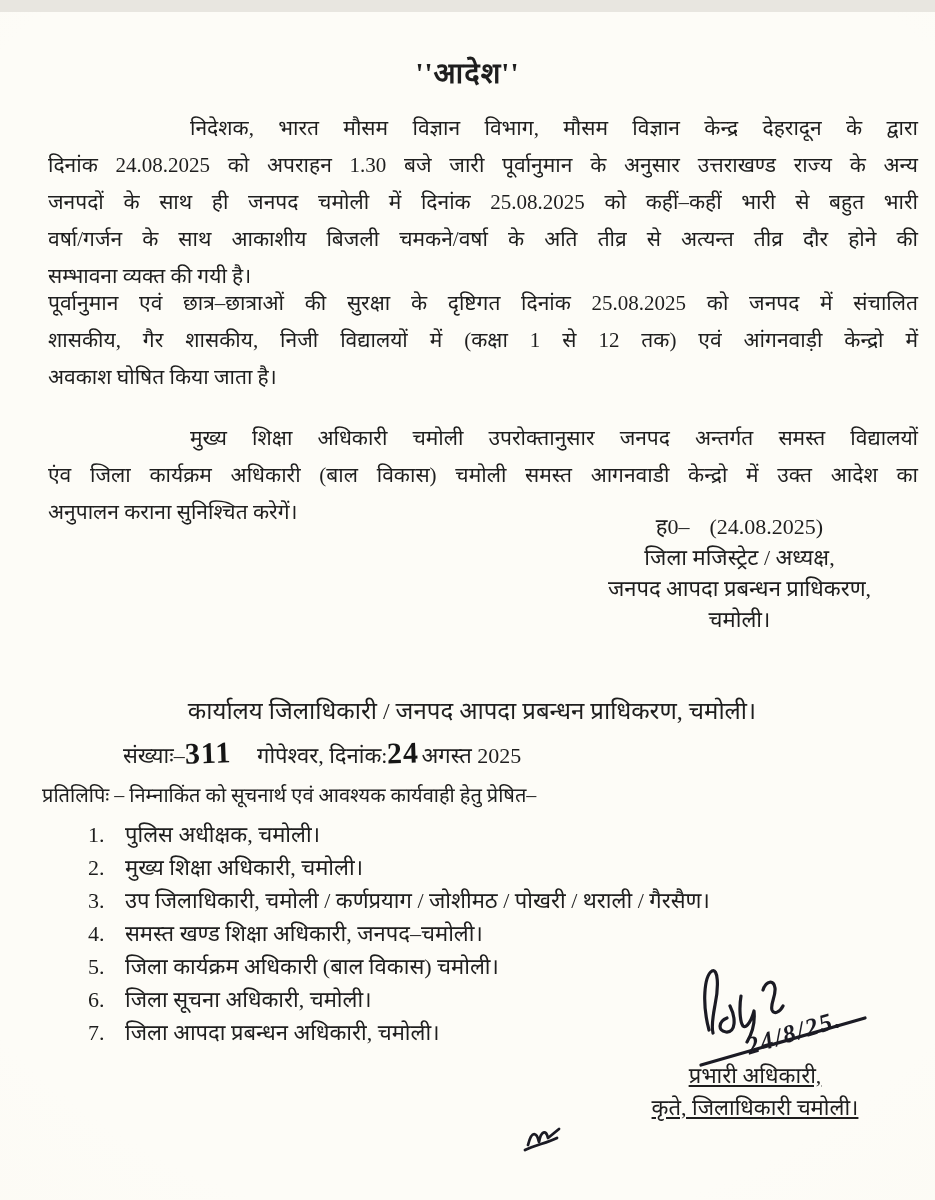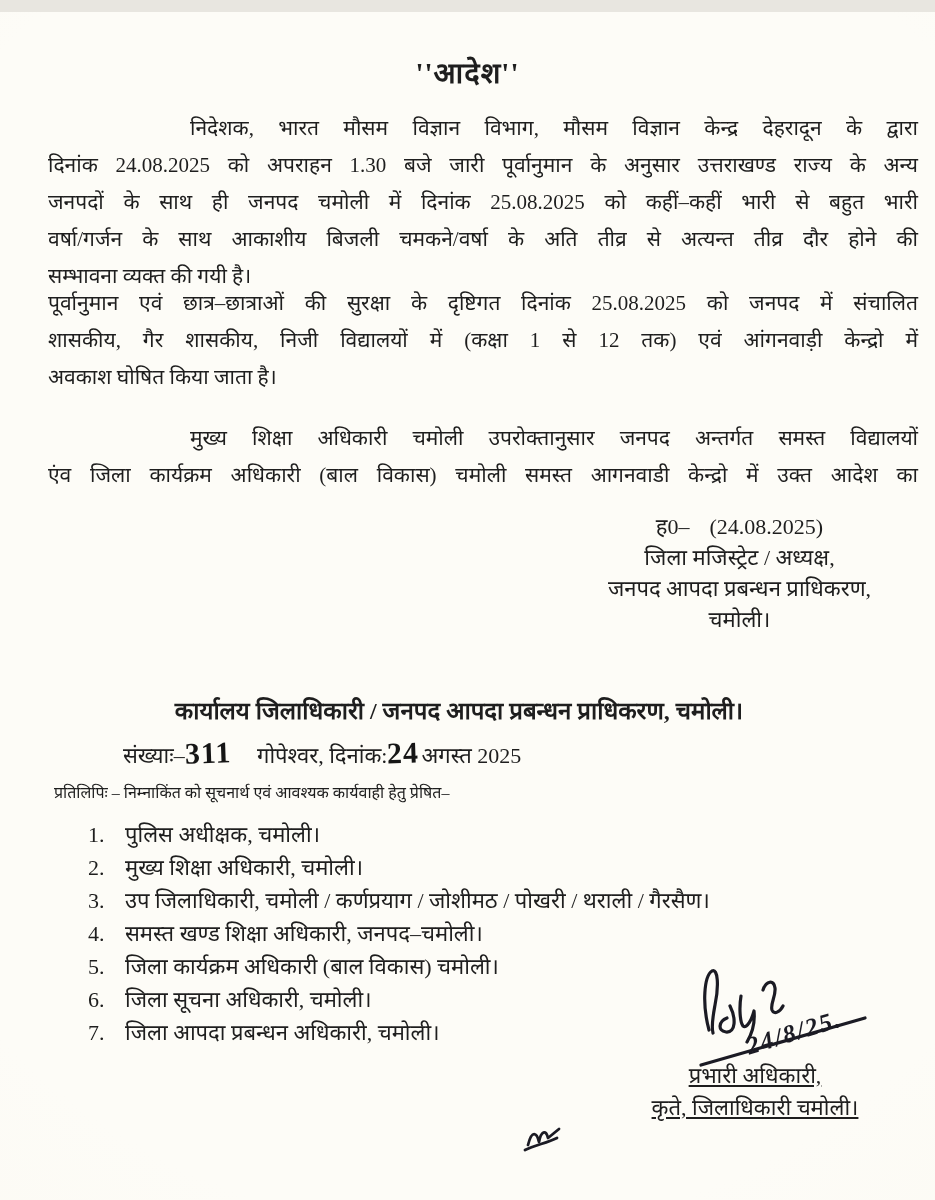--- a/index.html
+++ b/index.html
@@ -50,25 +50,25 @@
     top: 499px; left: 572px;
     width: 335px;
     text-align: center;
     font-size: 22px;
     line-height: 31px;
   }
   .sig-block .signed-row { display: inline-flex; gap: 20px; justify-content: flex-end; }
 
   .office-heading {
     position: absolute;
-    top: 681px; left: 44px;
+    top: 681px; left: 57px;
     width: 830px;
     text-align: center;
     font-size: 24px;
-    font-weight: 700;
+    font-weight: 400;
     white-space: nowrap;
   }
 
   .ref-line {
     position: absolute;
     top: 724px; left: 123px;
     width: 790px;
     font-size: 22px;
     white-space: nowrap;
     display: flex;
@@ -81,22 +81,22 @@
     transform: rotate(-2deg);
     display: inline-block;
     color: #151515;
   }
   .ref-line .mid { margin-left: 5px; }
   .ref-line .place { margin-left: 26px; }
   .ref-line .my { margin-left: 2px; }
 
   .copy-heading {
     position: absolute;
-    top: 769px; left: 54px;
-    font-size: 16px;
+    top: 769px; left: 42px;
+    font-size: 20px;
     white-space: nowrap;
   }
 
   .copy-list {
     position: absolute;
     top: 806px; left: 88px;
     width: 820px;
     font-size: 22px;
     line-height: 33px;
   }
@@ -171,20 +171,21 @@
 
   <div class="para p2">
     <div class="line">पूर्वानुमान एवं छात्र–छात्राओं की सुरक्षा के दृष्टिगत दिनांक 25.08.2025 को जनपद में संचालित</div>
     <div class="line">शासकीय, गैर शासकीय, निजी विद्यालयों में (कक्षा 1 से 12 तक) एवं आंगनवाड़ी केन्द्रो में</div>
     <div class="line last">अवकाश घोषित किया जाता है।</div>
   </div>
 
   <div class="para p3">
     <div class="line first">मुख्य शिक्षा अधिकारी चमोली उपरोक्तानुसार जनपद अन्तर्गत समस्त विद्यालयों</div>
     <div class="line">एंव जिला कार्यक्रम अधिकारी (बाल विकास) चमोली समस्त आगनवाडी केन्द्रो में उक्त आदेश का</div>
+    <div class="line last">अनुपालन कराना सुनिश्चित करेगें।</div>
   </div>
 
   <div class="sig-block">
     <div class="signed-row">
       <span>ह0–</span>
       <span>(24.08.2025)</span>
     </div>
     <div>जिला मजिस्ट्रेट / अध्यक्ष,</div>
     <div>जनपद आपदा प्रबन्धन प्राधिकरण,</div>
     <div>चमोली।</div>

